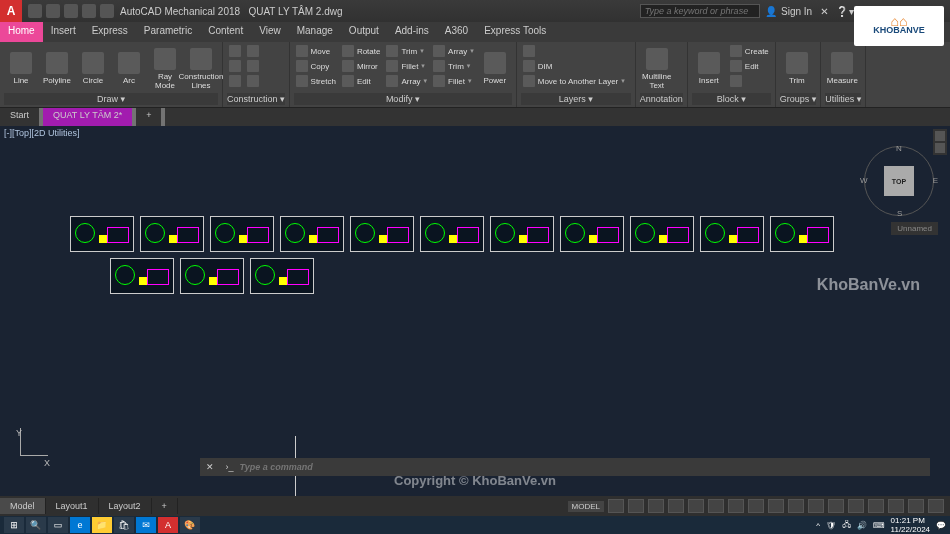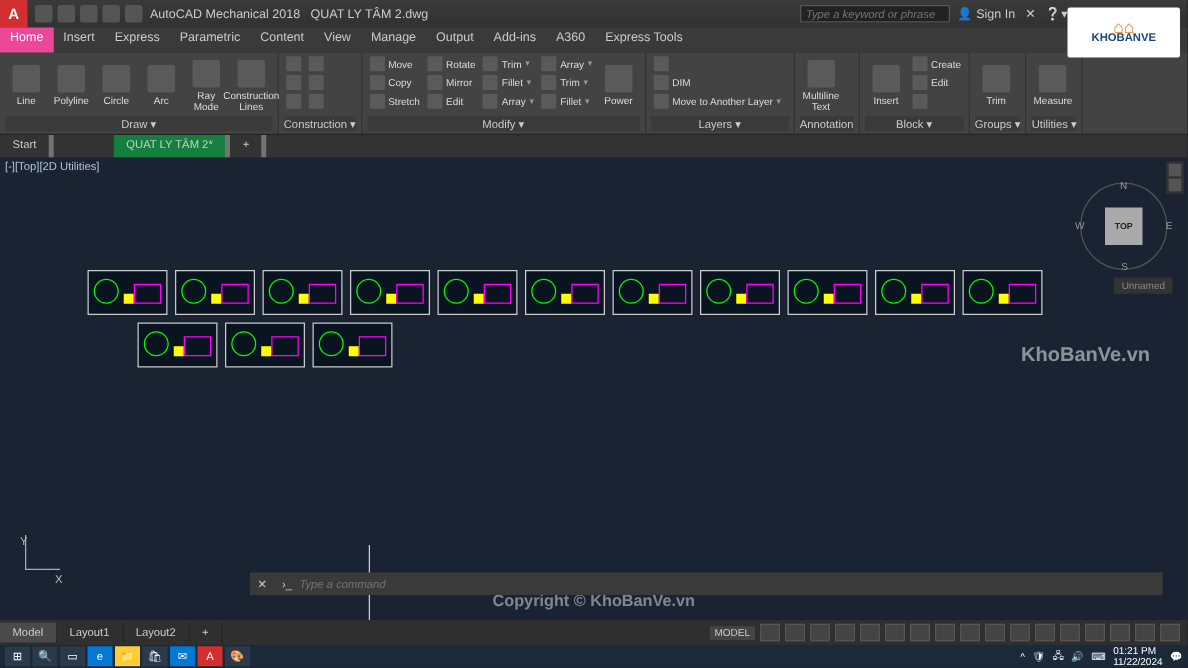--- a/index.html
+++ b/index.html
@@ -29,21 +29,21 @@
 .big-btn { width: 34px; display: flex; flex-direction: column; align-items: center; justify-content: center; gap: 2px; color: #ddd; font-size: 8px; text-align: center; cursor: pointer; }
 .big-btn .ico { width: 22px; height: 22px; background: #5a5a5a; border-radius: 2px; position: relative; }
 .small-col { display: flex; flex-direction: column; gap: 1px; }
 .small-btn { display: flex; align-items: center; gap: 3px; font-size: 8px; color: #ddd; padding: 1px 2px; cursor: pointer; }
 .small-btn .ico { width: 12px; height: 12px; background: #5a5a5a; border-radius: 1px; }
 .drop::after { content: " ▾"; font-size: 7px; color: #999; }
 
 
 .doc-tabs { height: 18px; background: #333; display: flex; font-size: 9px; color: #ccc; }
 .doc-tab { padding: 2px 10px; border-right: 4px solid #737373; cursor: pointer; }
-.doc-tab.active { background: #15803d; margin-left: 48px; }
+.doc-tab.active { background: #a21caf; }
 
 
 .canvas { position: absolute; top: 126px; left: 0; right: 0; bottom: 38px; background: #1a2332; }
 .viewport-label { position: absolute; top: 2px; left: 4px; font-size: 9px; color: #b0c4de; }
 .viewcube { position: absolute; top: 20px; right: 16px; width: 70px; height: 70px; }
 .vc-ring { position: absolute; inset: 0; border: 1px solid #555; border-radius: 50%; }
 .vc-cube { position: absolute; top: 20px; left: 20px; width: 30px; height: 30px; background: #aaa; display: flex; align-items: center; justify-content: center; font-size: 7px; font-weight: bold; color: #222; }
 .vc-n,.vc-s,.vc-e,.vc-w { position: absolute; font-size: 8px; color: #999; }
 .vc-n { top: -2px; left: 32px; } .vc-s { bottom: -2px; left: 33px; } .vc-w { left: -4px; top: 30px; } .vc-e { right: -4px; top: 30px; }
 .unnamed { position: absolute; top: 96px; right: 12px; font-size: 8px; color: #888; background: #333; padding: 2px 6px; }
@@ -67,21 +67,21 @@
 .ucs .y { position: absolute; left: 0; top: -28px; }
 .ucs .x { position: absolute; left: 28px; top: 2px; }
 .ucs-line-y { position:absolute; left:4px; bottom:0; width:1px; height:28px; background:#aaa; }
 .ucs-line-x { position:absolute; left:4px; bottom:0; width:28px; height:1px; background:#aaa; }
 
 .watermark-main { position: absolute; right: 30px; top: 150px; font-size: 16px; font-weight: bold; color: rgba(255,255,255,0.5); }
 .watermark-copy { position: absolute; left: 50%; bottom: 8px; transform: translateX(-50%); font-size: 13px; font-weight: bold; color: rgba(255,255,255,0.45); }
 
 .cmdline { position: absolute; left: 200px; bottom: 20px; right: 20px; height: 18px; background: #3a3a3a; display: flex; align-items: center; font-size: 9px; color: #888; }
 .cmdline .cx { padding: 0 6px; color: #ccc; }
-.cmdline input { flex: 1; background: transparent; border: none; color: #888; font-size: 9px; font-style: italic; }
+.cmdline input { flex: 1; background: transparent; border: none; color: #888; font-size: 9px; font-style: italic; font-weight: bold; }
 
 
 .layout-tabs { position: absolute; left: 0; right: 0; bottom: 18px; height: 20px; background: #2f2f2f; display: flex; font-size: 9px; color: #ccc; align-items: center; }
 .layout-tab { padding: 3px 10px; border-right: 1px solid #222; cursor: pointer; }
 .layout-tab.active { background: #4a4a4a; }
 .status-right { margin-left: auto; display: flex; gap: 4px; padding: 0 6px; align-items: center; }
 .status-btn { width: 16px; height: 14px; background: #444; border: 1px solid #555; }
 .status-label { font-size: 8px; color: #ccc; padding: 1px 4px; background: #444; }
 
 

